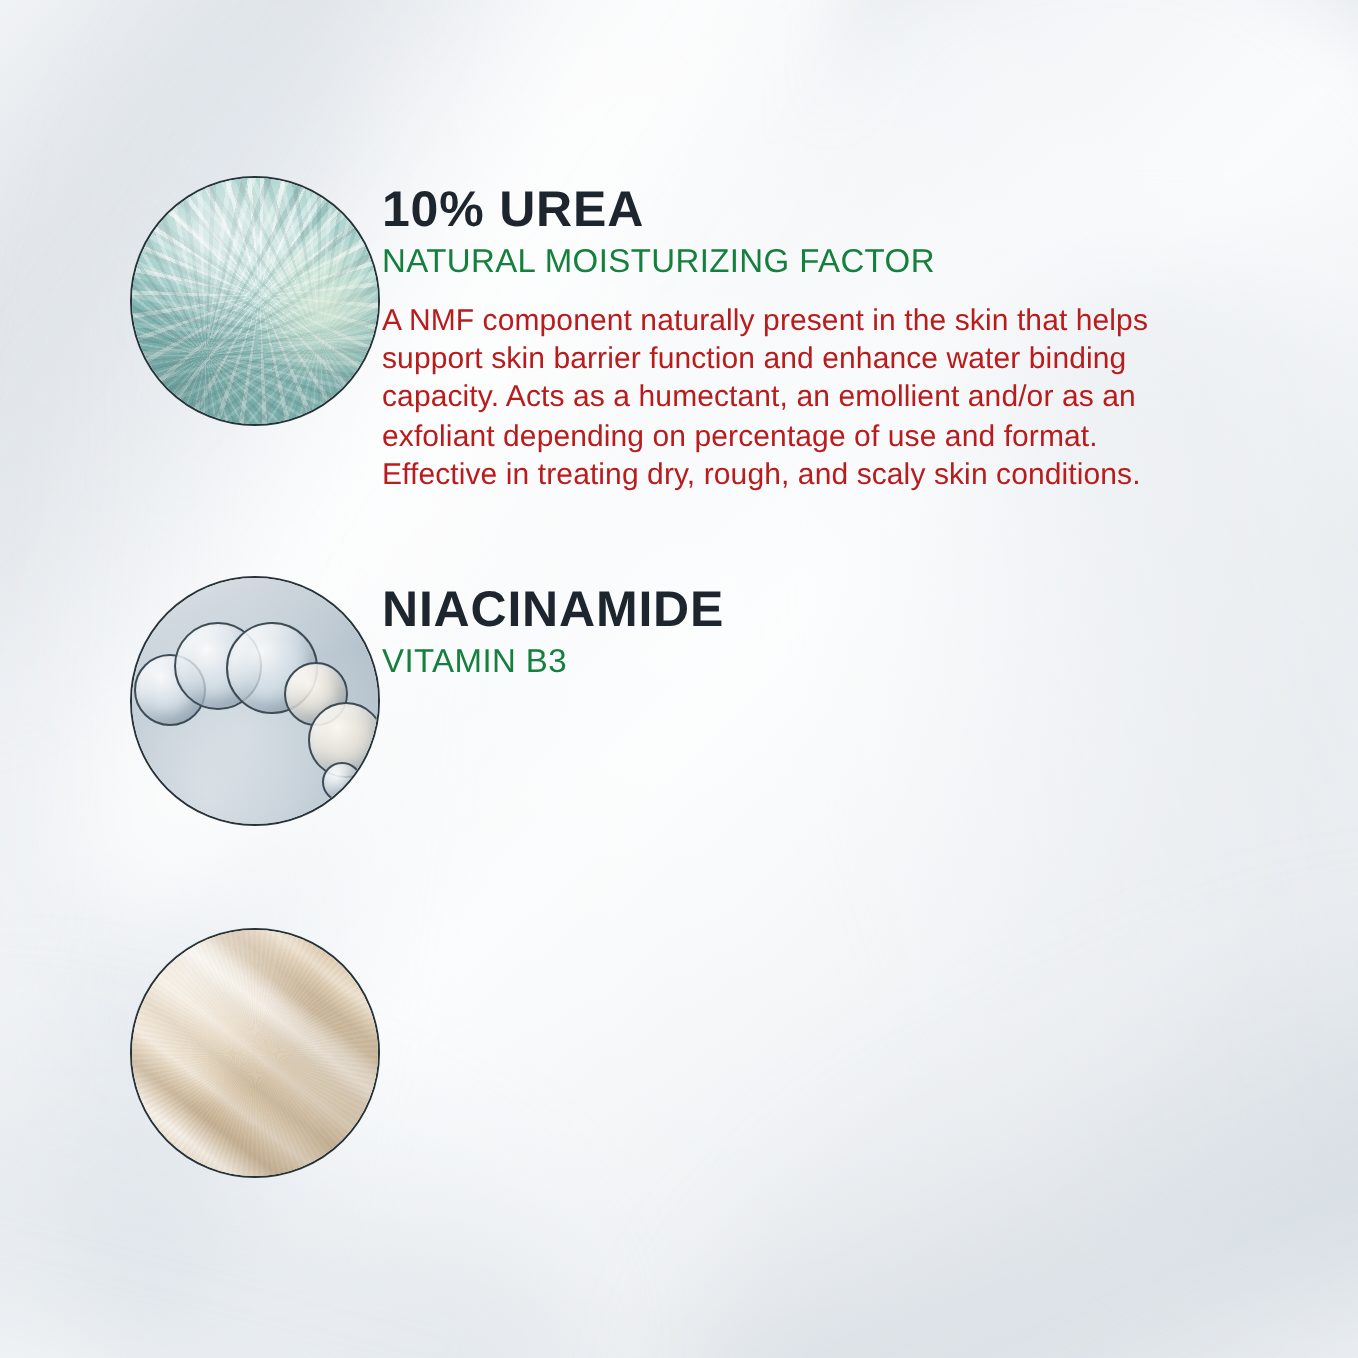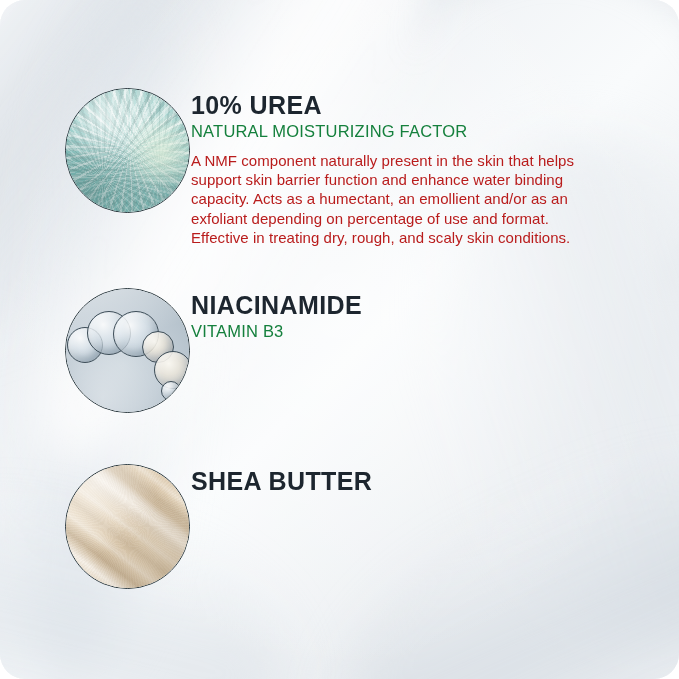--- a/index.html
+++ b/index.html
@@ -11,21 +11,20 @@
   body {
     font-family: "Liberation Sans", "DejaVu Sans", sans-serif;
   }
 
   .page {
     position: relative;
     width: 679px;
     height: 679px;
     overflow: hidden;
     background: #f2f4f6;
-    border-radius: 25px;
   }
 
   
   .bg-base {
     position: absolute;
     inset: 0;
     background:
       linear-gradient(135deg, #f7f9fb 0%, #eef1f4 28%, #f9fbfc 52%, #eceff2 74%, #f6f8fa 100%);
   }
   .bg-drape {
@@ -320,17 +319,16 @@
     <div class="swatch-cell">
       <div class="swatch">
         <div class="layer shea-base"></div>
         <div class="layer shea-ridges"></div>
         <div class="layer shea-bands"></div>
         <div class="layer shea-grain"></div>
         <div class="layer shea-shade"></div>
       </div>
     </div>
     <div class="text-cell">
-      <h2 class="heading">SHEA BUTTER</h2>
     </div>
   </div>
 
 </div>
 
 </body></html>

